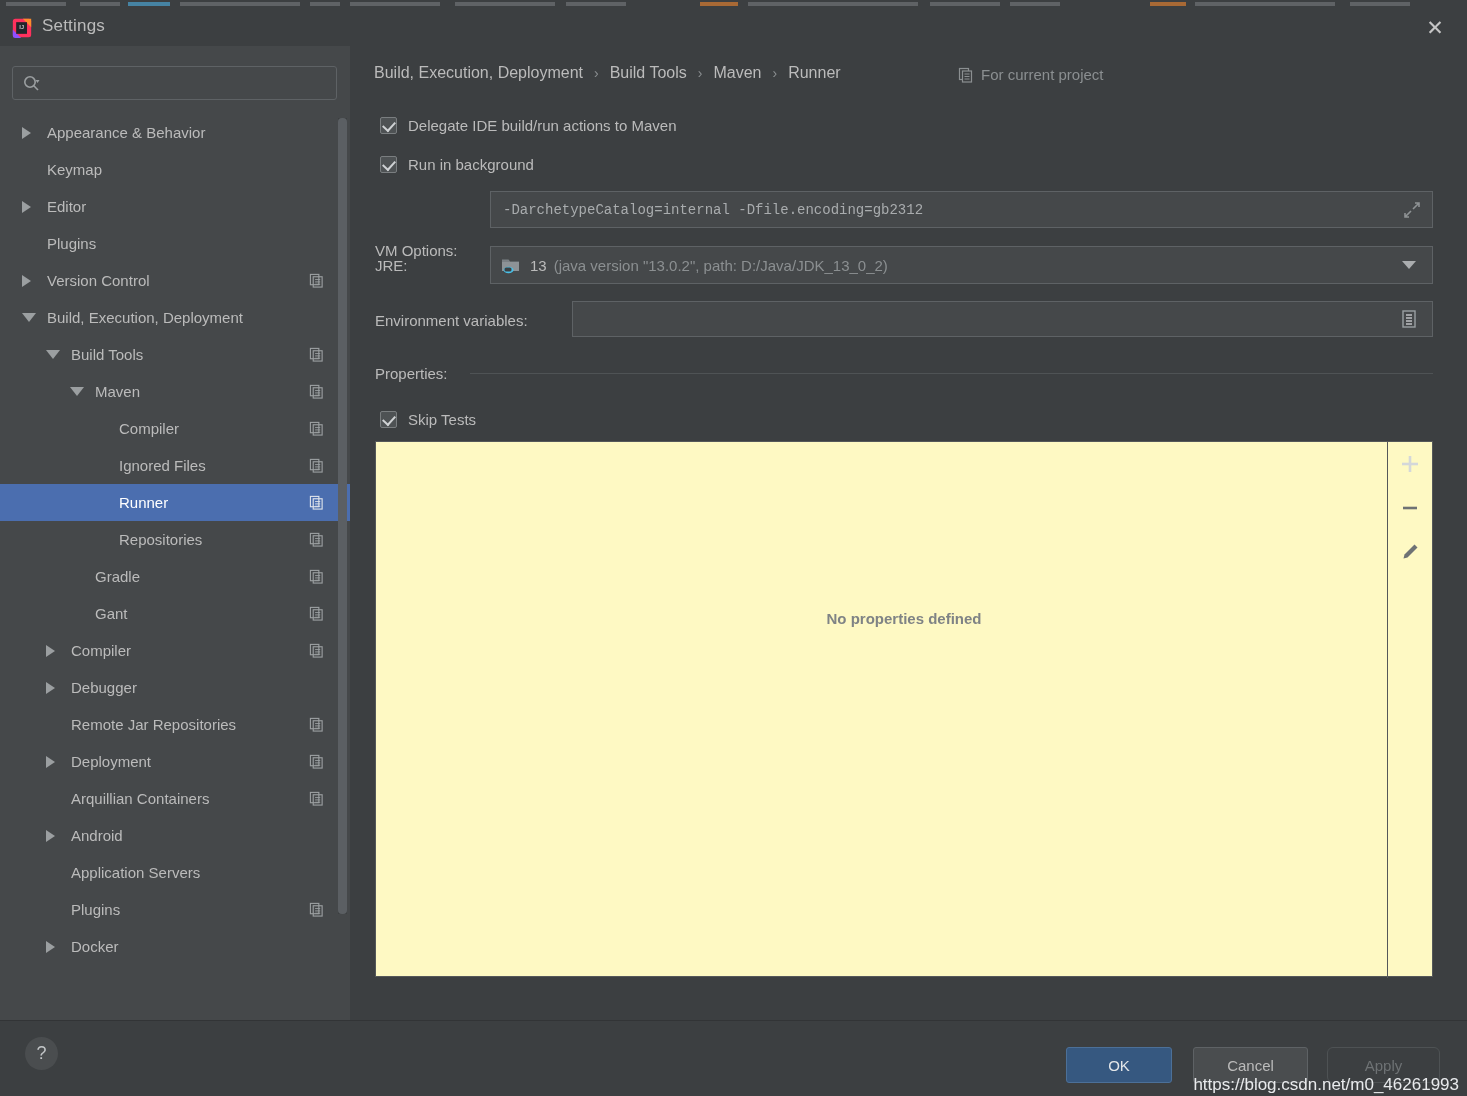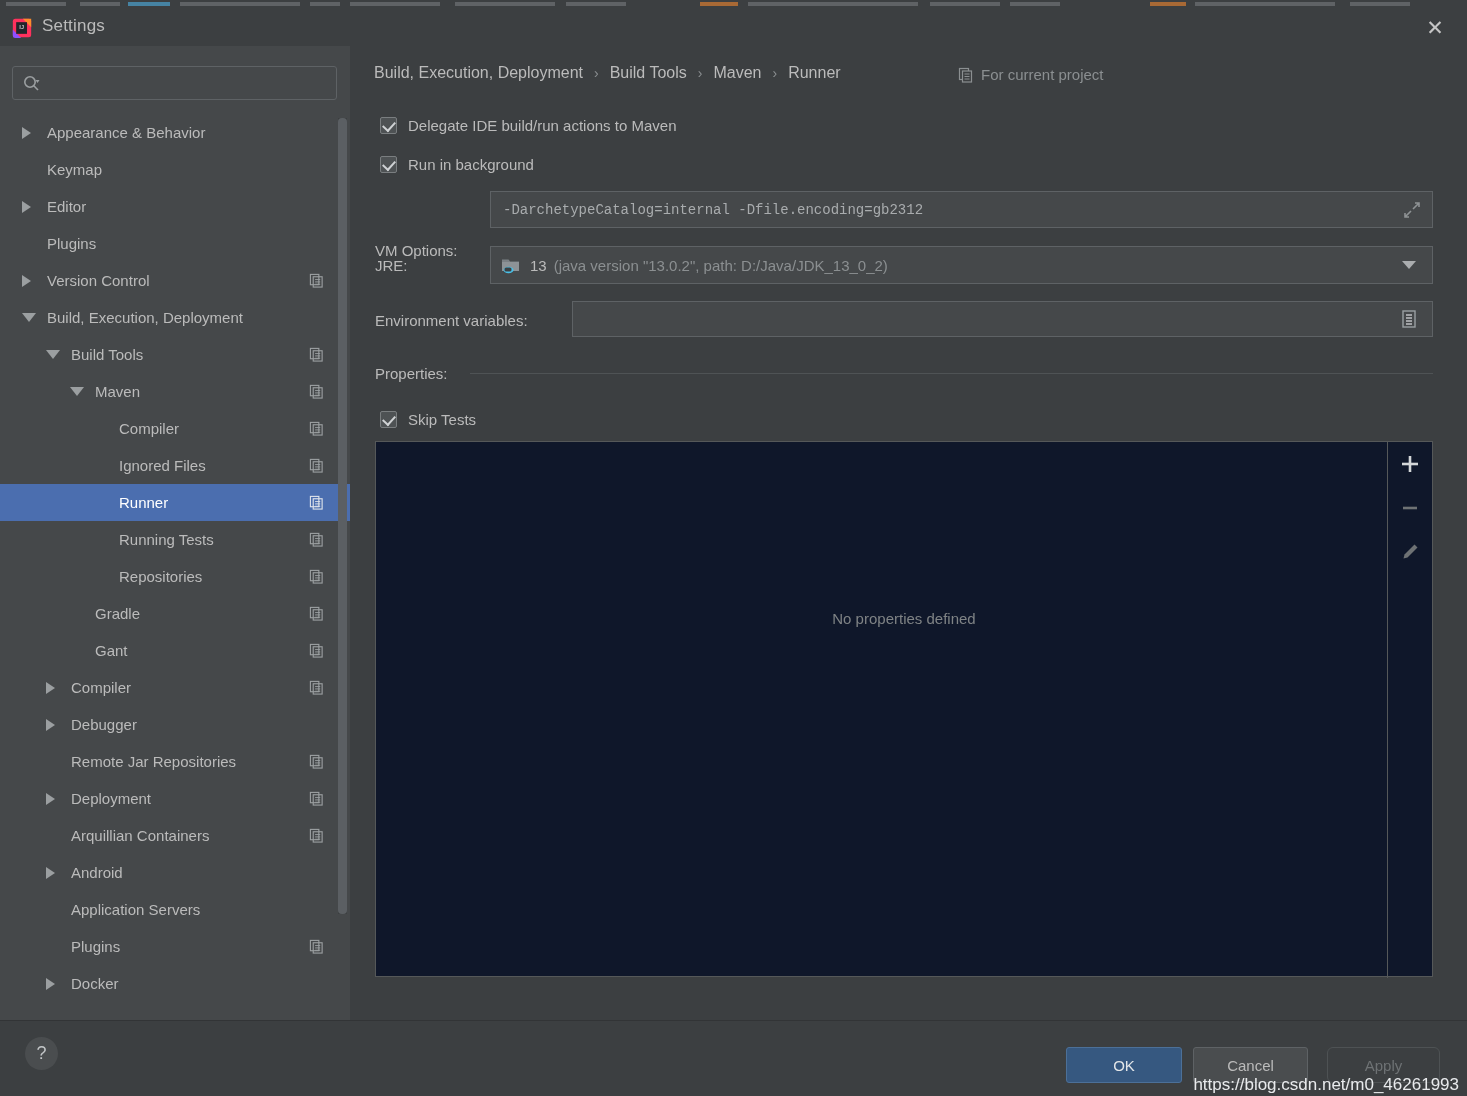--- a/index.html
+++ b/index.html
@@ -120,21 +120,21 @@
   }
   .browse-btn {
     position: absolute; right: 1px; top: 1px; width: 44px; bottom: 1px;
     display: flex; align-items: center; justify-content: center;
   }
 
   .sep-label { position: absolute; color: #bbbbbb; font-size: 15px; }
   .sep-line { position: absolute; height: 1px; background: #4f5355; }
 
   .prop-panel {
-    position: absolute; background: #0f172a; border: 1px solid #555859;
+    position: absolute; background: #fef9c3; border: 1px solid #555859; font-weight: bold;
   }
   .prop-empty {
     position: absolute; left: 0; right: 0; top: 168px;
     text-align: center; color: #7f8385; font-size: 15px;
   }
   .prop-toolbar { position: absolute; border-left: 1px solid #555859; display: flex; flex-direction: column; align-items: center; }
   .tb-btn { width: 44px; height: 44px; display: flex; align-items: center; justify-content: center; }
 
   
   .footer { position: absolute; left: 0; top: 1012px; width: 1467px; height: 76px; background: #3c3f41; border-top: 1px solid #323436; }
@@ -276,30 +276,20 @@
           <span class="label" style="margin-left: 119px;">Runner</span>
           <svg class="copy-icon" viewBox="0 0 16 16">
             <rect x="1.5" y="1.5" width="9" height="11" fill="none" stroke="#dde2ea" stroke-width="1.2"></rect>
             <rect x="4.5" y="4" width="9.5" height="11" fill="none" stroke="#dde2ea" stroke-width="1.2"></rect>
             <line x1="6.5" y1="7" x2="12" y2="7" stroke="#dde2ea" stroke-width="1"></line>
             <line x1="6.5" y1="9.5" x2="12" y2="9.5" stroke="#dde2ea" stroke-width="1"></line>
             <line x1="6.5" y1="12" x2="12" y2="12" stroke="#dde2ea" stroke-width="1"></line>
           </svg>
         </div>
         <div class="tree-row">
-          <span class="label" style="margin-left: 119px;">Running Tests</span>
-          <svg class="copy-icon" viewBox="0 0 16 16">
-            <rect x="1.5" y="1.5" width="9" height="11" fill="none" stroke="#9b9fa1" stroke-width="1.2"></rect>
-            <rect x="4.5" y="4" width="9.5" height="11" fill="none" stroke="#9b9fa1" stroke-width="1.2"></rect>
-            <line x1="6.5" y1="7" x2="12" y2="7" stroke="#9b9fa1" stroke-width="1"></line>
-            <line x1="6.5" y1="9.5" x2="12" y2="9.5" stroke="#9b9fa1" stroke-width="1"></line>
-            <line x1="6.5" y1="12" x2="12" y2="12" stroke="#9b9fa1" stroke-width="1"></line>
-          </svg>
-        </div>
-        <div class="tree-row">
           <span class="label" style="margin-left: 119px;">Repositories</span>
           <svg class="copy-icon" viewBox="0 0 16 16">
             <rect x="1.5" y="1.5" width="9" height="11" fill="none" stroke="#9b9fa1" stroke-width="1.2"></rect>
             <rect x="4.5" y="4" width="9.5" height="11" fill="none" stroke="#9b9fa1" stroke-width="1.2"></rect>
             <line x1="6.5" y1="7" x2="12" y2="7" stroke="#9b9fa1" stroke-width="1"></line>
             <line x1="6.5" y1="9.5" x2="12" y2="9.5" stroke="#9b9fa1" stroke-width="1"></line>
             <line x1="6.5" y1="12" x2="12" y2="12" stroke="#9b9fa1" stroke-width="1"></line>
           </svg>
         </div>
         <div class="tree-row">
@@ -493,19 +483,19 @@
           <svg width="22" height="22" viewBox="0 0 22 22">
             <path d="M15.5 3.5 l3 3 l-10 10 l-4 1 l1 -4 Z" fill="#6e7274"></path>
           </svg>
         </span>
       </div>
     </div>
   </div>
 
   <div class="footer">
     <div class="help-btn">?</div>
-    <div class="btn primary" style="left:1066px; width:116px;">OK</div>
+    <div class="btn primary" style="left:1066px; width:106px;">OK</div>
     <div class="btn normal" style="left:1193px; width:115px;">Cancel</div>
     <div class="btn disabled" style="left:1327px; width:113px;border-radius:6px;">Apply</div>
     <div class="watermark">https://blog.csdn.net/m0_46261993</div>
   </div>
 
 </div>
 
 </body></html>

